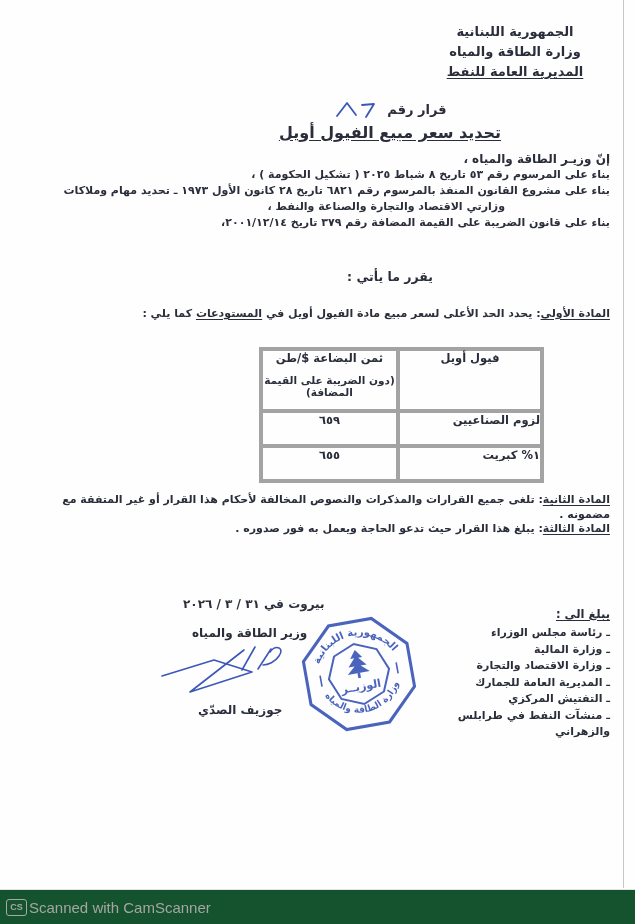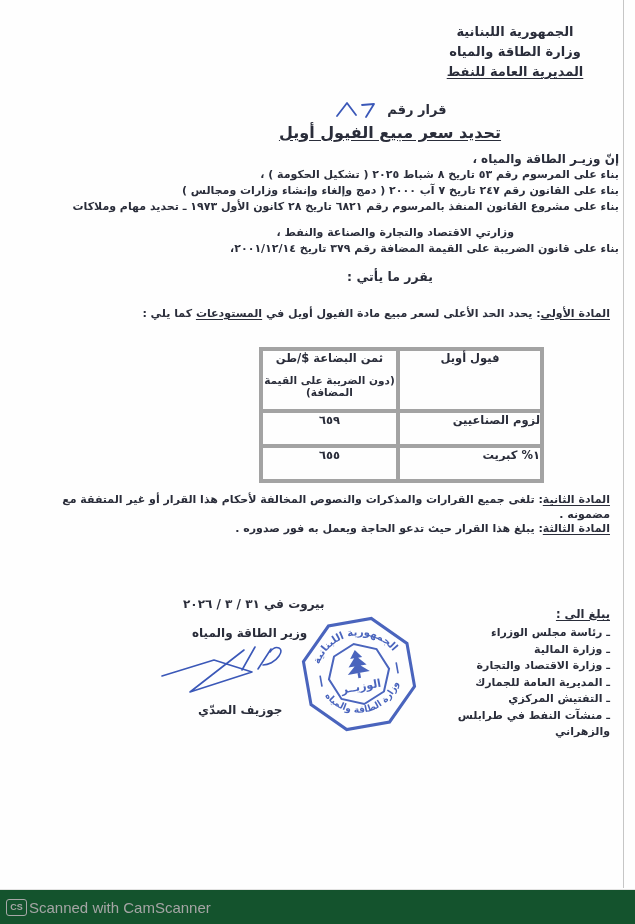--- a/index.html
+++ b/index.html
@@ -19,23 +19,23 @@
   .letterhead{top:22px;right:25px;width:190px;text-align:center;
     font-size:13px;font-weight:bold;line-height:20px;}
 
   
   .decision{top:99px;left:250px;width:280px;text-align:center;}
   .decision-row{display:inline-flex;align-items:center;gap:8px;direction:rtl;}
   .decision-label{font-size:13px;font-weight:bold;}
   .subject{margin-top:4px;font-size:16px;font-weight:bold;text-decoration:underline;text-underline-offset:2px;}
 
   
-  .preamble{top:151px;right:16px;left:40px;text-align:right;font-size:11px;line-height:16px;font-weight:bold;}
+  .preamble{top:151px;right:25px;left:40px;text-align:right;font-size:11px;line-height:16px;font-weight:bold;}
   .preamble .lead{font-size:12px;}
-  .preamble .cont{padding-left:0;padding-right:105px;margin-top:10px;}
+  .preamble .cont{padding-left:0;padding-right:105px;}
 
   .intro{top:269px;left:250px;width:280px;text-align:center;font-size:12.5px;font-weight:bold;}
 
   .article{right:25px;left:30px;text-align:right;font-size:11px;font-weight:bold;line-height:15px;}
   .a1{top:306px;}
   .a2{top:492px;}
   .a3{top:521px;}
 
   
   table.price{position:absolute;top:347px;right:91px;width:285px;border-collapse:collapse;
@@ -89,21 +89,20 @@
           <path d="M29,4 L41,3 L33,16"></path>
         </g>
       </svg>
     </div>
     <div class="subject">تحديد سعر مبيع الفيول أويل</div>
   </div>
 
   <div class="abs preamble">
     <div class="lead">إنّ وزيـر الطاقة والمياه ،</div>
     <div>بناء على المرسوم رقم ٥٣ تاريخ ٨ شباط ٢٠٢٥ ( تشكيل الحكومة ) ،</div>
-    <div>بناء على القانون رقم ٢٤٧ تاريخ ٧ آب ٢٠٠٠ ( دمج وإلغاء وإنشاء وزارات ومجالس )</div>
     <div>بناء على مشروع القانون المنفذ بالمرسوم رقم ٦٨٢١ تاريخ ٢٨ كانون الأول ١٩٧٣ ـ تحديد مهام وملاكات</div>
     <div class="cont">وزارتي الاقتصاد والتجارة والصناعة والنفط ،</div>
     <div>بناء على قانون الضريبة على القيمة المضافة رقم ٣٧٩ تاريخ ٢٠٠١/١٢/١٤،</div>
   </div>
 
   <div class="abs intro">يقرر ما يأتي :</div>
 
   <div class="abs article a1">
     <span class="u b">المادة الأولى</span><span>: يحدد الحد الأعلى لسعر مبيع مادة الفيول أويل في </span><span class="u b">المستودعات</span><span> كما يلي :</span>
   </div>

